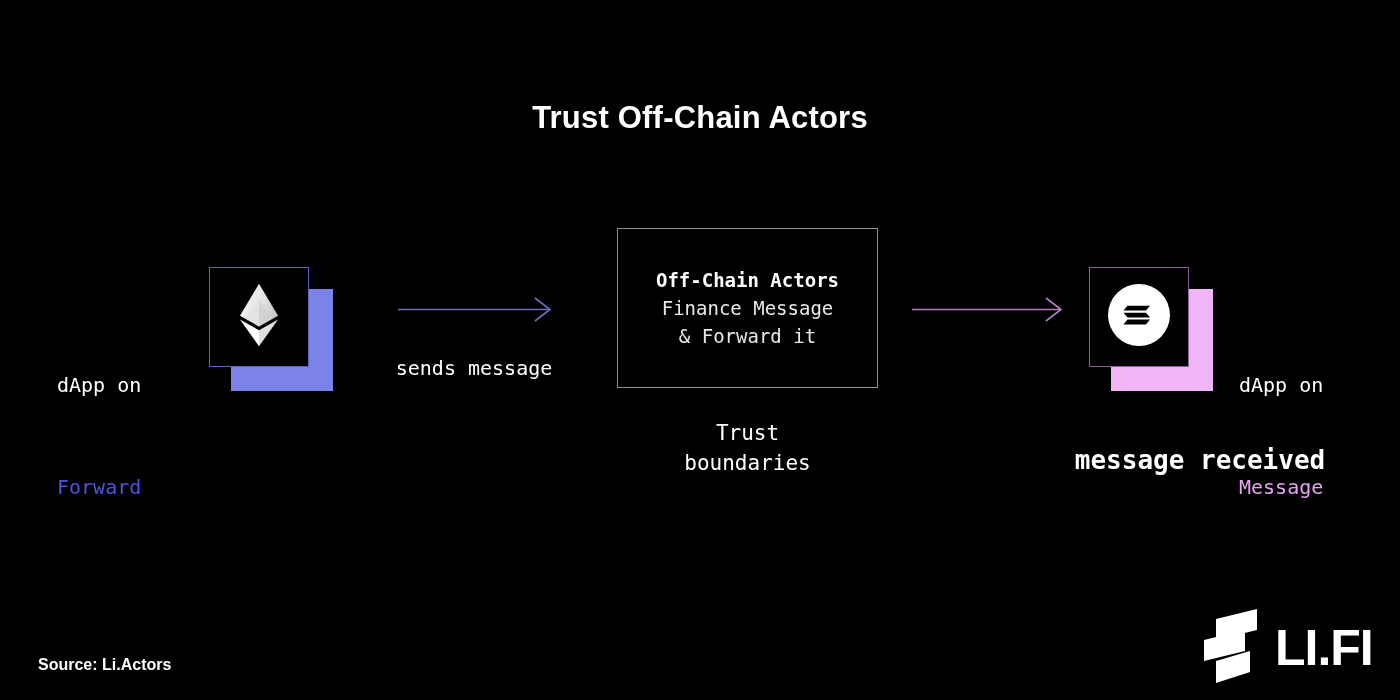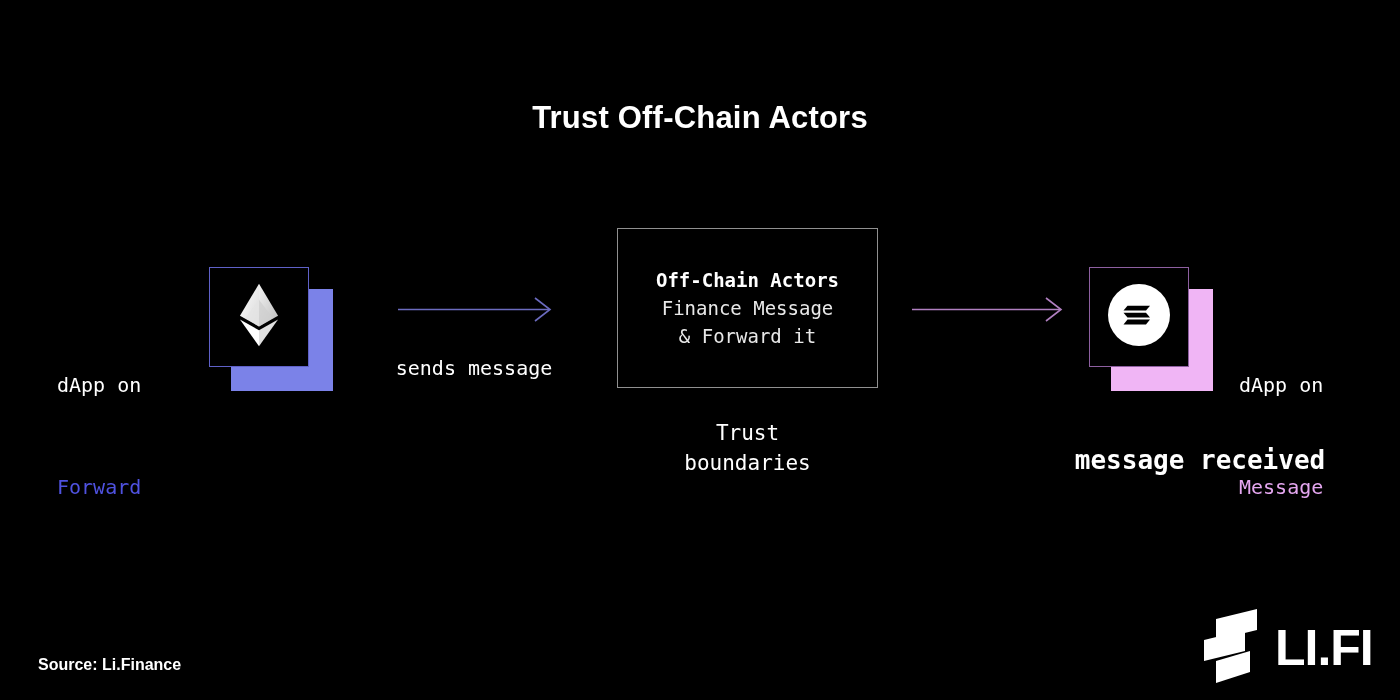--- a/index.html
+++ b/index.html
@@ -273,21 +273,21 @@
     </div>
   </div>
 
   <div class="chain-label" id="label-solana">
     <span class="plain">dApp on</span>
     <span class="accent-sol">Message</span>
   </div>
 
   <div id="msg-received">message received</div>
 
-  <div id="source-note">Source: Li.Finance</div>
+  <div id="source-note">Source: Li.Actors</div>
 
   <div id="brand-logo">
     <span>
       <svg width="58" height="76" viewBox="0 0 58 76" xmlns="http://www.w3.org/2000/svg">
         <g fill="#ffffff">
           <path d="M13,11 L54,1 L54,22 L13,32 Z"></path>
           <path d="M1,32 L42,22 L42,43 L1,53 Z"></path>
           <path d="M13,53 L47,43 L47,64 L13,75 Z"></path>
         </g>
       </svg>

